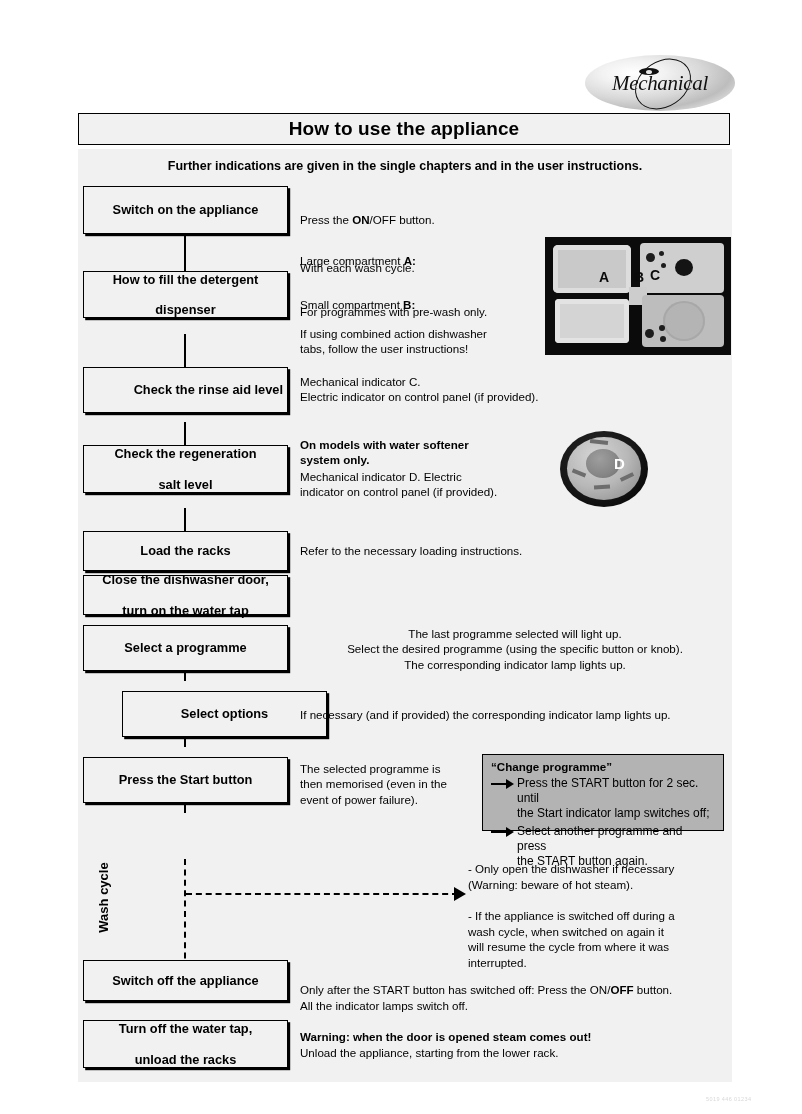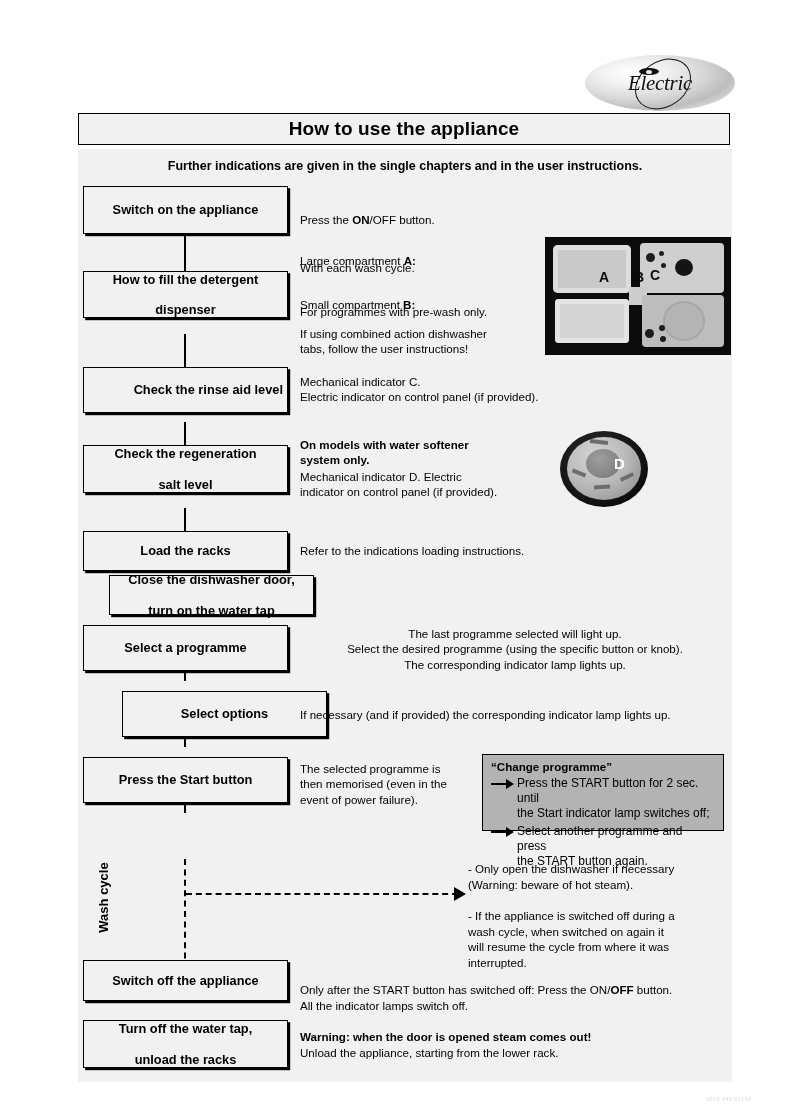--- a/index.html
+++ b/index.html
@@ -152,21 +152,21 @@
 </style>
 </head>
 <body>
 
 <div class="page">
 
   <div class="logo-wrap">
     <div class="logo-ellipse"></div>
     <div class="logo-swirl"></div>
     <div class="logo-eye"></div>
-    <div class="logo-text">Electric</div>
+    <div class="logo-text">Mechanical</div>
   </div>
 
   <div class="title-bar">How to use the appliance</div>
 
   <div class="panel">
 
     <div class="subtitle">Further indications are given in the single chapters and in the user instructions.</div>
 
     <div class="connector" style="top:85px;height:53px;"></div>
     <div class="connector" style="top:185px;height:42px;"></div>
@@ -241,23 +241,23 @@
       <div class="cap-notch" style="left:38px;top:54px;width:16px;height:4px;transform:rotate(-4deg);"></div>
       <div class="cap-notch" style="left:64px;top:44px;width:14px;height:4px;transform:rotate(-26deg);"></div>
       <div class="cap-notch" style="left:34px;top:9px;width:18px;height:4px;transform:rotate(6deg);"></div>
       <div class="cap-hub"></div>
       <div class="cap-d">D</div>
     </div>
 
     <div class="fbox" style="top:382px;height:40px;">
       <span>Load the racks</span>
     </div>
-    <div class="rtext" style="left:222px;top:394px;width:400px;">Refer to the indications loading instructions.</div>
-
-    <div class="fbox" style="top:426px;height:40px;margin-left:26px;">
+    <div class="rtext" style="left:222px;top:394px;width:400px;">Refer to the necessary loading instructions.</div>
+
+    <div class="fbox" style="top:426px;height:40px;">
       <span><span>Close the dishwasher door,</span><br><span>turn on the water tap</span></span>
     </div>
 
     <div class="fbox" style="top:476px;height:46px;text-align:center;">
       <span>Select a programme</span>
     </div>
     <div class="rtext" style="left:222px;top:477px;width:430px;text-align:center;">The last programme selected will light up.
 Select the desired programme (using the specific button or knob).
 The corresponding indicator lamp lights up.</div>
 

